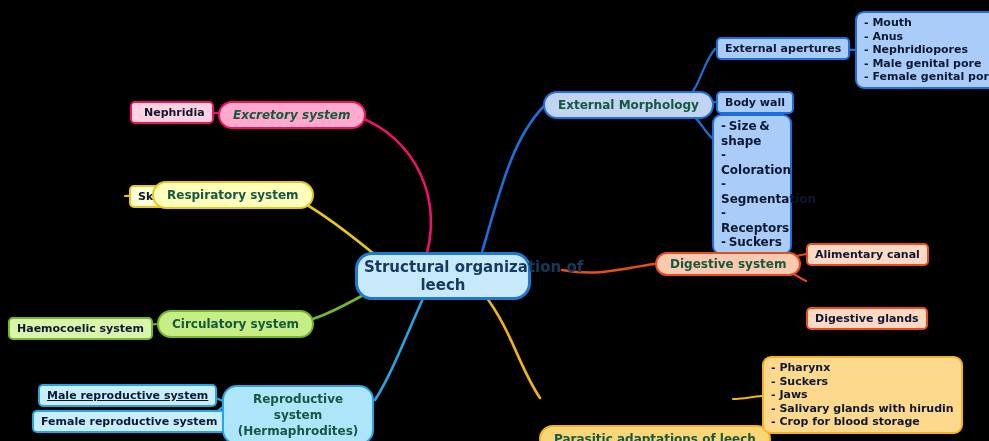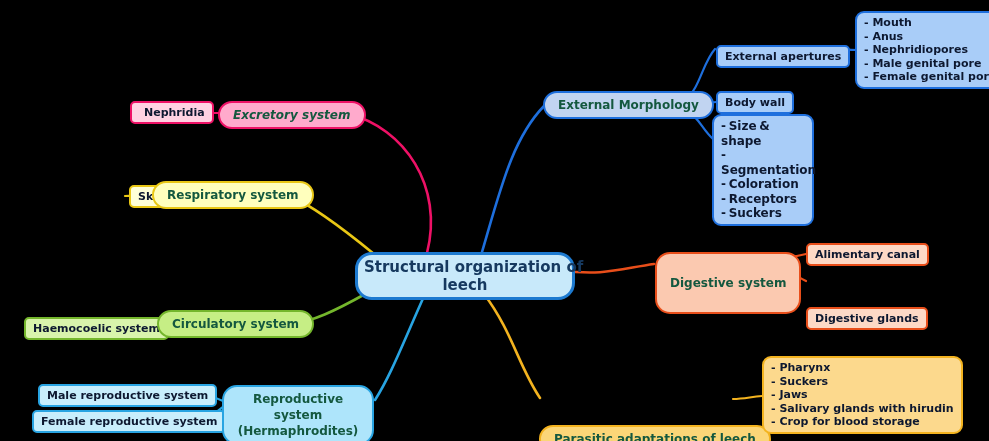--- a/index.html
+++ b/index.html
@@ -39,21 +39,21 @@
   .c-green-lt{background:var(--green-fill-light);border-color:var(--green);}
   .c-cyan{background:var(--cyan-fill);border-color:var(--cyan);}
   .c-cyan-lt{background:var(--cyan-fill-light);border-color:var(--cyan);}
   .c-royal{background:var(--royal-fill);border-color:var(--royal);}
   .c-royal-lt{background:var(--royal-fill-light);border-color:var(--royal);}
   .c-orange{background:var(--orange-fill);border-color:var(--orange);}
   .c-orange-lt{background:var(--orange-fill-light);border-color:var(--orange);}
   .c-amber{background:var(--amber-fill);border-color:var(--amber);}
   .c-amber-lt{background:var(--amber-fill-light);border-color:var(--amber);}
   .center-node{
-    left:355px;top:252px;width:220px;min-height:42px;
+    left:355px;top:252px;width:176px;min-height:42px;
     background:var(--center-fill);border:3px solid var(--center-border);
     border-radius:17px;color:var(--center-text);
     font-size:15px;line-height:18px;text-align:center;padding:3px 6px;
   }
   .two-line{white-space:normal;text-align:center;}
 </style>
 </head>
 <body>
 
 <div class="canvas">
@@ -84,46 +84,46 @@
     <div>Structural organization of</div>
     <div>leech</div>
   </div>
 
   <div class="node leaf c-pink-lt" style="left:130px;top:101px;">Nephridia</div>
   <div class="node pill c-pink" style="left:218px;top:101px;">Excretory system</div>
 
   <div class="node leaf c-yellow-lt" style="left:89px;top:185px;">Skin</div>
   <div class="node pill c-yellow" style="left:152px;top:181px;">Respiratory system</div>
 
-  <div class="node leaf c-green-lt" style="left:24px;top:317px;">Haemocoelic system</div>
+  <div class="node leaf c-green-lt" style="left:8px;top:317px;">Haemocoelic system</div>
   <div class="node pill c-green" style="left:157px;top:310px;">Circulatory system</div>
 
-  <div class="node leaf c-cyan-lt" style="left:38px;top:384px;">Male reproductive system</div>
+  <div class="node leaf c-cyan-lt" style="left:38px;top:384px;text-decoration:underline;">Male reproductive system</div>
   <div class="node leaf c-cyan-lt" style="left:32px;top:410px;">Female reproductive system</div>
   <div class="node pill c-cyan two-line" style="left:222px;top:385px;width:152px;padding:4px 8px;">Reproductive system (Hermaphrodites)</div>
 
   <div class="node pill c-royal" style="left:543px;top:91px;">External Morphology</div>
-  <div class="node leaf c-royal-lt" style="left:716px;top:37px;margin-top:8px;">External apertures</div>
+  <div class="node leaf c-royal-lt" style="left:716px;top:37px;">External apertures</div>
   <div class="node list c-royal-lt" style="left:855px;top:11px;">
     <div class="li">- Mouth</div>
     <div class="li">- Anus</div>
     <div class="li">- Nephridiopores</div>
     <div class="li">- Male genital pore</div>
     <div class="li">- Female genital pore</div>
   </div>
   <div class="node leaf c-royal-lt" style="left:716px;top:91px;">Body wall</div>
-  <div class="node list c-royal-lt wrap" style="left:712px;top:114px;width:102px;font-size:12px;line-height:14.5px;">
+  <div class="node list c-royal-lt wrap" style="left:712px;top:114px;width:80px;font-size:12px;line-height:14.5px;">
     <div class="li">- Size &amp; shape</div>
+    <div class="li">- Coloration</div>
     <div class="li">- Segmentation</div>
-    <div class="li">- Coloration</div>
     <div class="li">- Receptors</div>
     <div class="li">- Suckers</div>
   </div>
 
-  <div class="node pill c-orange" style="left:655px;top:252px;padding:21px 13px;">Digestive system</div>
+  <div class="node pill c-orange" style="left:655px;top:252px;padding:2px 13px;">Digestive system</div>
   <div class="node leaf c-orange-lt" style="left:806px;top:243px;">Alimentary canal</div>
   <div class="node leaf c-orange-lt" style="left:806px;top:270px;margin-top:37px;">Digestive glands</div>
 
   <div class="node pill c-amber" style="left:539px;top:385px;margin-top:40px;">Parasitic adaptations of leech</div>
   <div class="node list c-amber-lt" style="left:762px;top:356px;">
     <div class="li">- Pharynx</div>
     <div class="li">- Suckers</div>
     <div class="li">- Jaws</div>
     <div class="li">- Salivary glands with hirudin</div>
     <div class="li">- Crop for blood storage</div>

